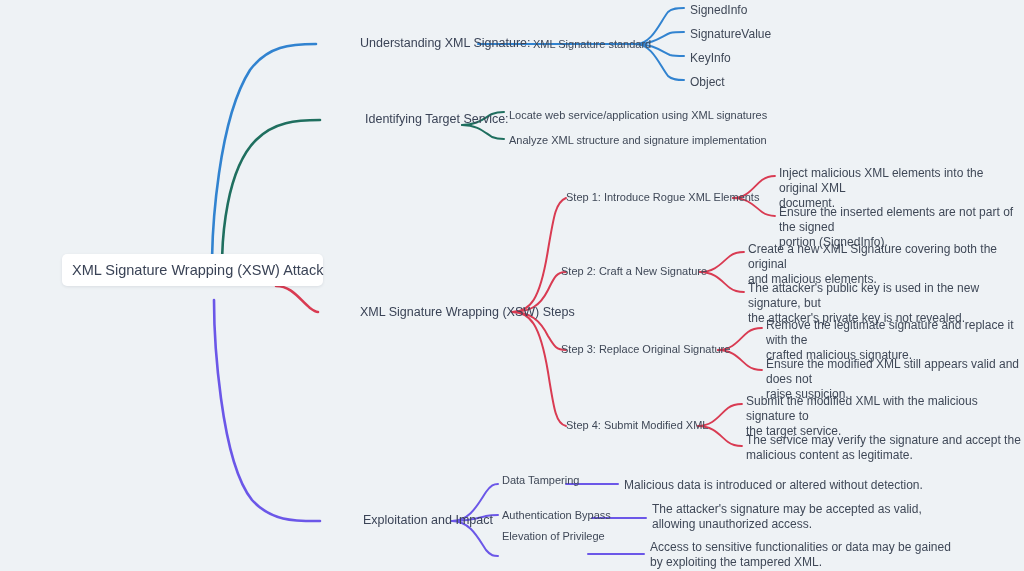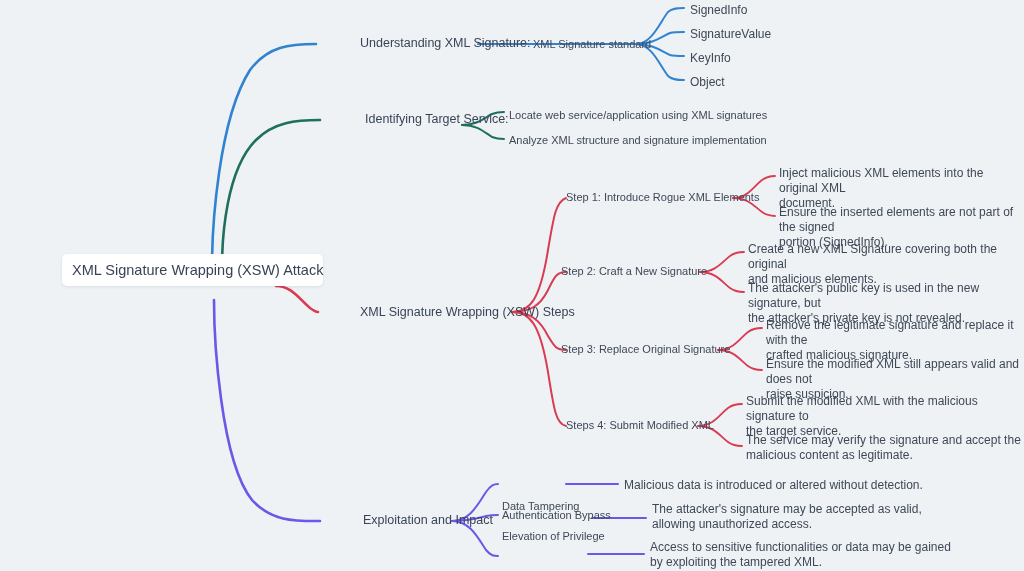--- a/index.html
+++ b/index.html
@@ -135,29 +135,29 @@
 and malicious elements.</div>
   <div class="node l3 wrap" style="left:748px;top:281px;">The attacker's public key is used in the new signature, but
 the attacker's private key is not revealed.</div>
 
   <div class="node l2" style="left:561px;top:343px;">Step 3: Replace Original Signature</div>
   <div class="node l3 wrap" style="left:766px;top:318px;">Remove the legitimate signature and replace it with the
 crafted malicious signature.</div>
   <div class="node l3 wrap" style="left:766px;top:357px;">Ensure the modified XML still appears valid and does not
 raise suspicion.</div>
 
-  <div class="node l2" style="left:566px;top:419px;">Steps 4: Submit Modified XML</div>
+  <div class="node l2" style="left:566px;top:419px;">Step 4: Submit Modified XML</div>
   <div class="node l3 wrap" style="left:746px;top:394px;">Submit the modified XML with the malicious signature to
 the target service.</div>
   <div class="node l3 wrap" style="left:746px;top:433px;">The service may verify the signature and accept the
 malicious content as legitimate.</div>
 
   <div class="node l1" style="left:325px;top:513px;">Exploitation and Impact</div>
 
-  <div class="node l2" style="left:502px;top:500px;text-align:center;">Data Tampering</div>
+  <div class="node l2" style="left:502px;top:474px;text-align:center;">Data Tampering</div>
   <div class="node l3 wrap" style="left:624px;top:478px;">Malicious data is introduced or altered without detection.</div>
 
   <div class="node l2" style="left:502px;top:509px;">Authentication Bypass</div>
   <div class="node l3 wrap" style="left:652px;top:502px;">The attacker's signature may be accepted as valid,
 allowing unauthorized access.</div>
 
   <div class="node l2" style="left:502px;top:530px;">Elevation of Privilege</div>
   <div class="node l3 wrap" style="left:650px;top:540px;">Access to sensitive functionalities or data may be gained
 by exploiting the tampered XML.</div>
 

